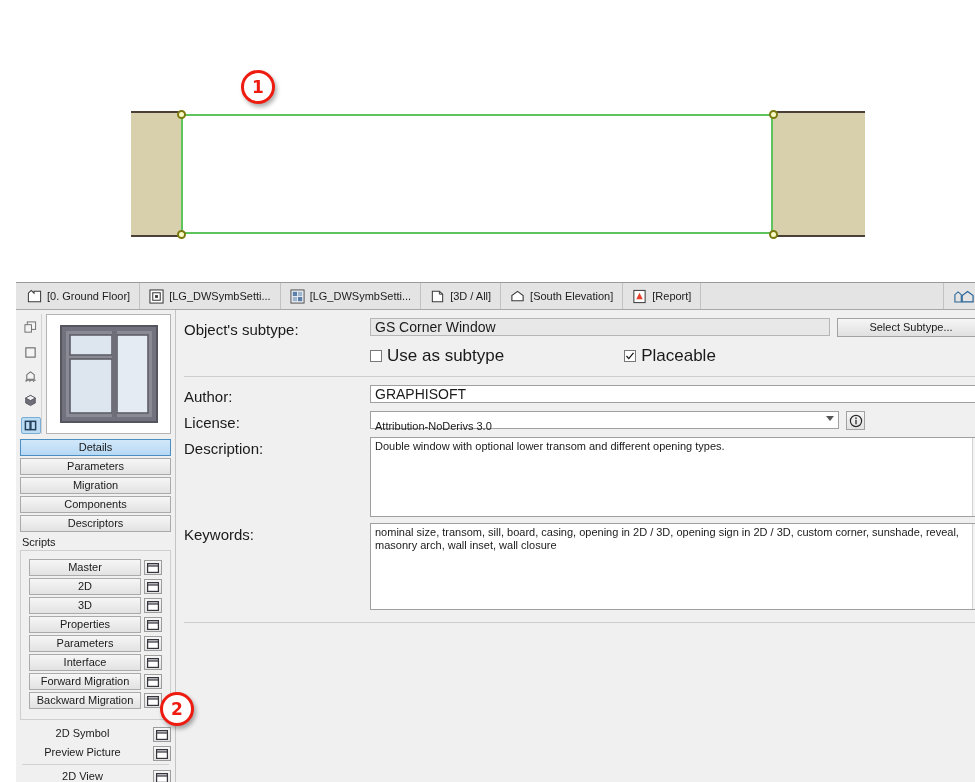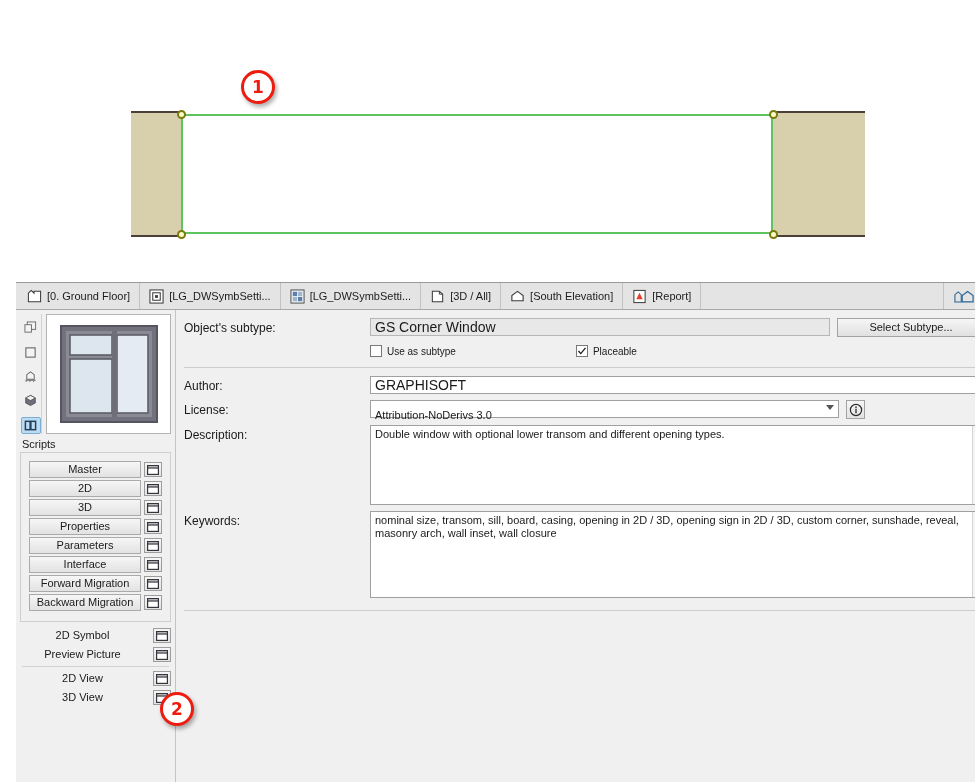--- a/index.html
+++ b/index.html
@@ -199,42 +199,42 @@
   }
   .scriptrow .navbtn { flex: 1; margin-bottom: 0; }
   .winico {
     width: 18px; height: 15px;
     flex: 0 0 18px;
     background: linear-gradient(#f6f6f6,#e2e2e2);
     border: 1px solid #9c9c9c;
     display: flex; align-items: center; justify-content: center;
   }
   .plainrow {
-    display: flex; align-items: center; gap: 10px;
+    display: flex; align-items: flex-end; gap: 10px;
     margin-bottom: 2px; padding-left: 2px;
   }
   .plainlbl {
     flex: 1; text-align: center; font-size: 11px;
     line-height: 17px; color: #1a1a1a;
   }
   .hrline { border-top: 1px solid #d2d2d2; margin: 3px 2px; }
 
   
   .mainpanel {
     flex: 1;
     background: #f0f0f0;
     padding: 8px 6px 6px 8px;
     position: relative;
     overflow: hidden;
   }
   .frow { display: flex; align-items: flex-start; margin-bottom: 6px; }
   .flabel {
     width: 186px;
     flex: 0 0 186px;
-    font-size: 12px;
+    font-size: 15px;
     color: #1a1a1a;
     padding-top: 3px;
   }
   .fctl { flex: 1; display: flex; align-items: flex-start; gap: 7px; }
   .txtinput {
     flex: 1;
     height: 18px;
     border: 1px solid #a0a0a0;
     background: #ffffff;
     font-size: 14px;
@@ -276,21 +276,21 @@
     border-right: 4px solid transparent;
     border-top: 5px solid #555;
   }
   .infobtn {
     width: 19px; height: 19px; flex: 0 0 19px;
     background: linear-gradient(#f6f6f6,#e2e2e2);
     border: 1px solid #a2a2a2;
     display: flex; align-items: center; justify-content: center;
   }
   .checkrow { display: flex; align-items: center; gap: 7px; margin: 2px 0 4px 0; }
-  .chk { display: flex; align-items: center; gap: 5px; font-size: 10px; }
+  .chk { display: flex; align-items: center; gap: 5px; font-size: 17px; }
   .cbox {
     width: 12px; height: 12px;
     border: 1px solid #787878;
     background: #ffffff;
     display: flex; align-items: center; justify-content: center;
   }
   .divider { border-top: 1px solid #cdcdcd; margin: 6px 0 8px 0; }
   .tarea {
     flex: 1;
     border: 1px solid #a0a0a0;
@@ -467,20 +467,27 @@
               <rect x="13" y="13" width="42" height="20" fill="#dde5ee" stroke="#5e5e68" stroke-width="1.6"></rect>
 
               <rect x="13" y="37" width="42" height="54" fill="#dde5ee" stroke="#5e5e68" stroke-width="1.6"></rect>
 
               <rect x="60" y="13" width="31" height="78" fill="#e4ebf3" stroke="#5e5e68" stroke-width="1.6"></rect>
               <rect x="55" y="9" width="5" height="86" fill="#6e6e78"></rect>
             </svg>
           </div>
         </div>
 
+        <div class="navbtns">
+          <div class="navbtn sel">Details</div>
+          <div class="navbtn">Parameters</div>
+          <div class="navbtn">Migration</div>
+          <div class="navbtn">Components</div>
+          <div class="navbtn">Descriptors</div>
+        </div>
 
         <div class="grouplbl">Scripts</div>
 
         <div class="scriptbox">
           <div class="scriptrow">
             <div class="navbtn">Master</div>
             <div class="winico">
               <svg width="12" height="10" viewBox="0 0 12 10">
                 <rect x="0.6" y="0.6" width="10.8" height="8.8" fill="#ffffff" stroke="#35353c" stroke-width="1.2"></rect>
                 <rect x="0.6" y="0.6" width="10.8" height="2.4" fill="#d4d4d8" stroke="#35353c" stroke-width="1.2"></rect>

